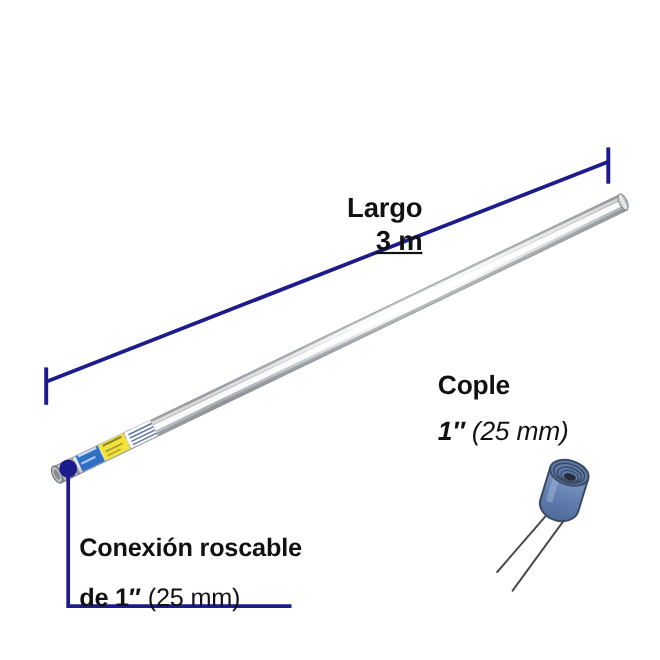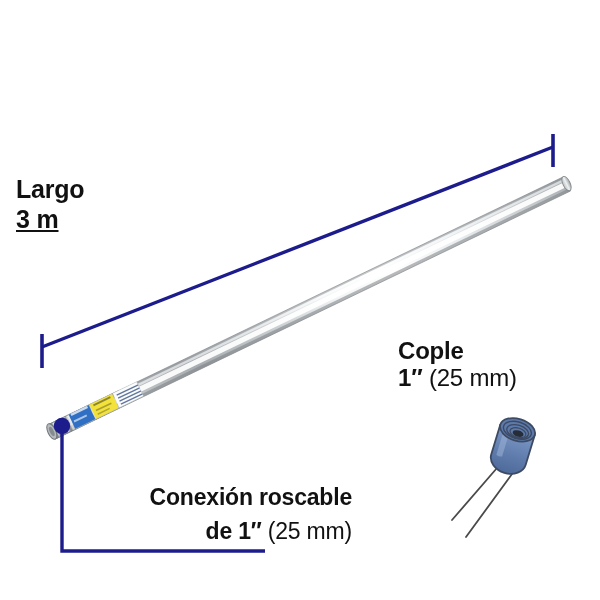--- a/index.html
+++ b/index.html
@@ -35,59 +35,59 @@
     position: absolute;
     color: #111111;
     font-family: "Liberation Sans", sans-serif;
     white-space: nowrap;
     line-height: 1.12;
   }
   .lbl-largo {
     left: 0;
     top: 175px;
     width: 384px;
-    text-align: left;
+    text-align: right;
     font-size: 25px;
     font-weight: 700;
     letter-spacing: -0.2px;
-    padding-left: 16px;
   }
   .lbl-largo .l2 {
     display: block;
     margin-top: 2px;
     text-decoration: underline;
   }
   .lbl-cople {
     left: 398px;
     top: 338px;
     width: 200px;
     font-size: 24px;
     font-weight: 700;
     letter-spacing: -0.2px;
   }
   .lbl-cople .l2 {
     display: block;
-    margin-top: 0;
-    font-weight: 700;
+    margin-top: 15px;
+    font-weight: 700;
+    font-style: italic;
   }
   .lbl-cople .l2 .reg {
     font-weight: 400;
   }
   .lbl-conex {
     left: 72px;
     top: 485px;
     width: 280px;
-    text-align: right;
+    text-align: left;
     font-size: 23px;
     font-weight: 700;
     letter-spacing: -0.2px;
   }
   .lbl-conex .l2 {
     display: block;
-    margin-top: 8px;
+    margin-top: 20px;
   }
   .lbl-conex .l2 .reg {
     font-weight: 400;
   }
 </style>
 </head>
 <body>
 
 <div id="stage">
 

